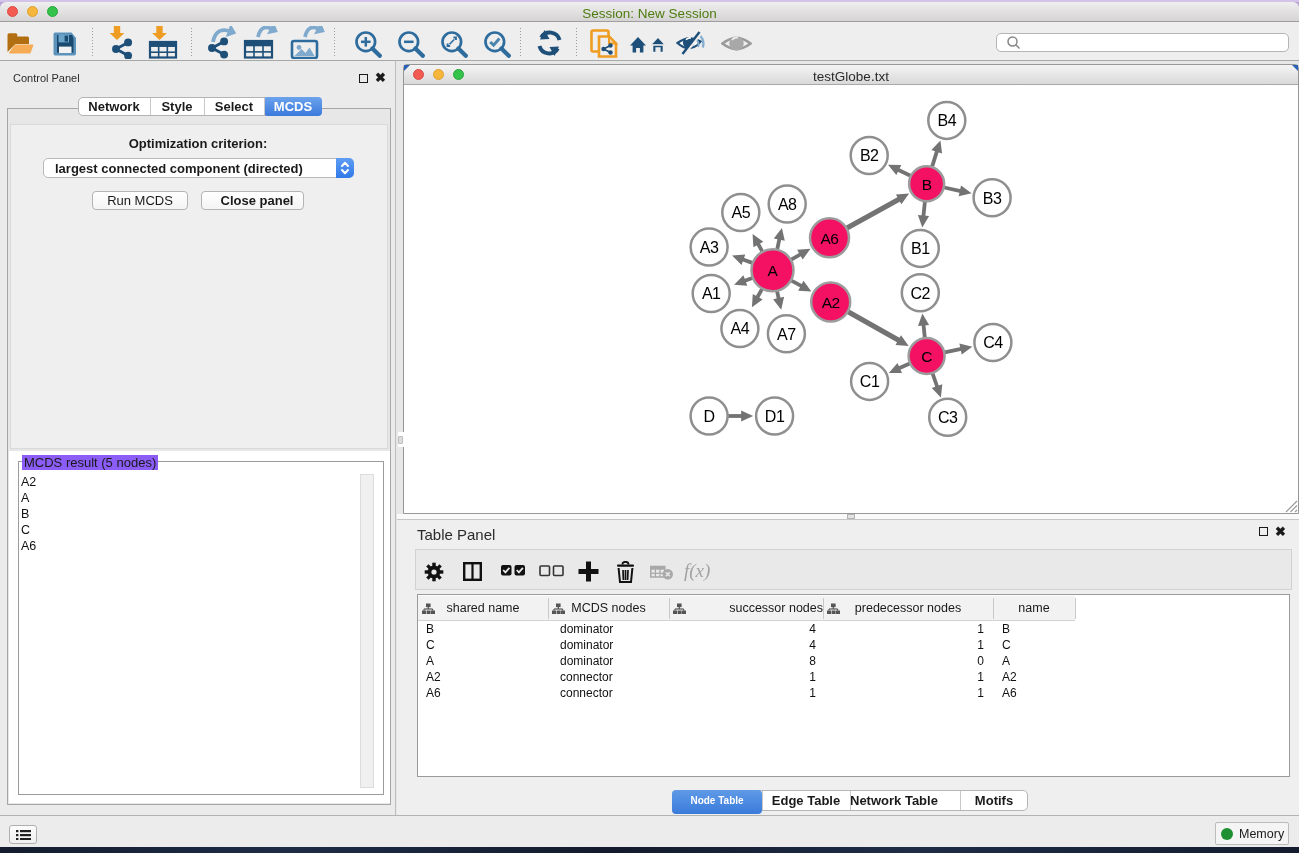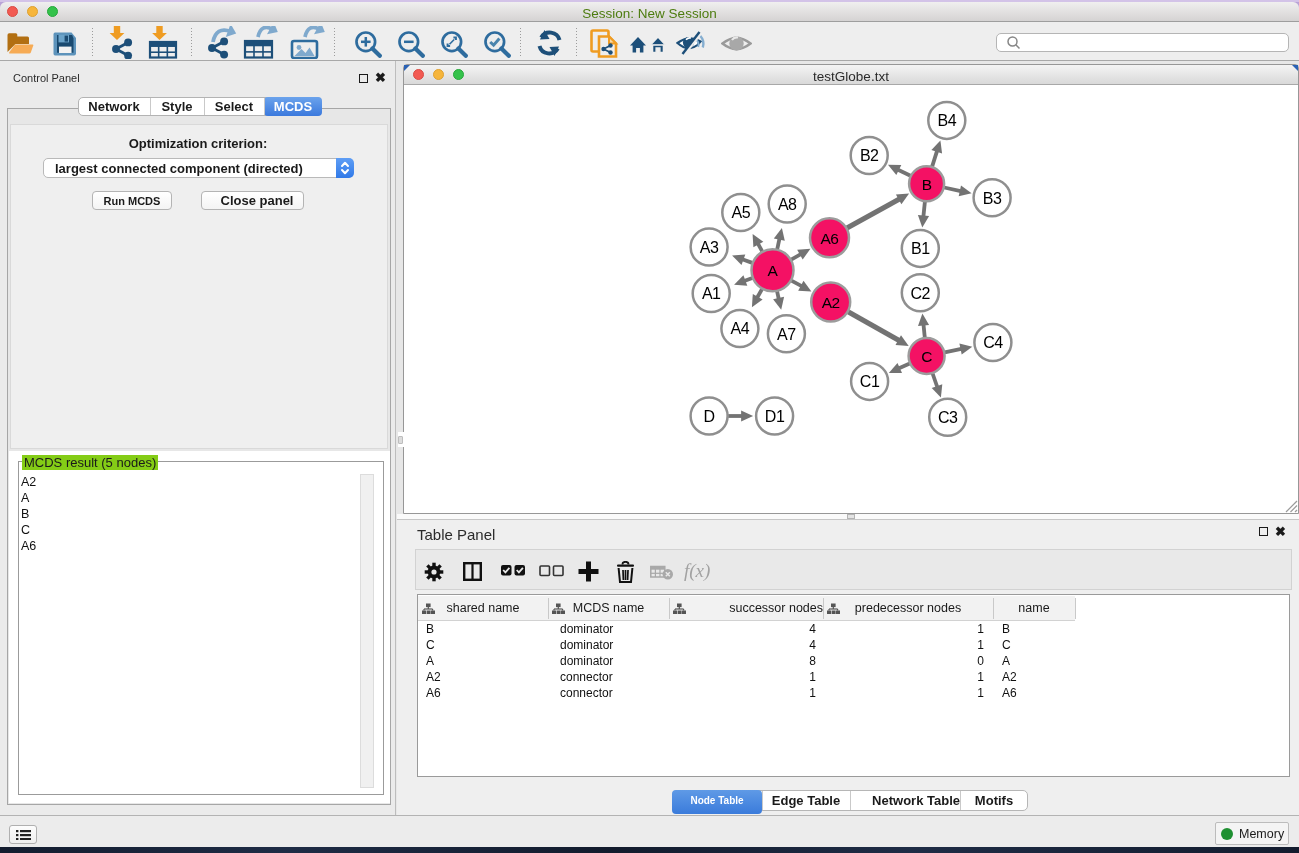--- a/index.html
+++ b/index.html
@@ -157,24 +157,24 @@
 <div class="abs" style="left:204px;top:98px;width:1px;height:17px;background:#c9c9c9;"></div>
 <div class="abs" style="left:264px;top:98px;width:1px;height:17px;background:#c9c9c9;"></div>
 <div class="abs" style="left:0;top:136px;width:396px;text-align:center;font-size:13px;font-weight:bold;color:#1a1a1a;">Optimization criterion:</div>
 <div class="abs" style="left:43px;top:158px;width:310px;height:20px;background:#fff;border:1px solid #b9b9b9;border-radius:5px;"></div>
 <div class="abs" style="left:55px;top:161px;font-size:13px;font-weight:bold;color:#1a1a1a;">largest connected component (directed)</div>
 <div class="abs" style="left:336px;top:158px;width:18px;height:20px;background:linear-gradient(#5f9ef5,#3079e8);border-radius:0 5px 5px 0;"></div>
 <svg class="abs" style="left:340px;top:161px;" width="10" height="14" viewBox="0 0 10 14">
     <path d="M2 5 L5 1.8 L8 5" fill="none" stroke="#fff" stroke-width="2" stroke-linecap="round" stroke-linejoin="round"></path>
     <path d="M2 9 L5 12.2 L8 9" fill="none" stroke="#fff" stroke-width="2" stroke-linecap="round" stroke-linejoin="round"></path>
   </svg>
-<div class="abs" style="left:92px;top:191px;width:80px;height:19px;background:linear-gradient(#ffffff,#f4f4f4);border:1px solid #b4b4b4;border-radius:4px;text-align:center;line-height:18px;font-size:11px;font-weight:bold;color:#1a1a1a;">Run MCDS</div>
+<div class="abs" style="left:92px;top:191px;width:96px;height:19px;background:linear-gradient(#ffffff,#f4f4f4);border:1px solid #b4b4b4;border-radius:4px;text-align:center;line-height:18px;font-size:13px;font-weight:normal;color:#1a1a1a;">Run MCDS</div>
 <div class="abs" style="left:201px;top:191px;width:103px;height:19px;background:linear-gradient(#ffffff,#f4f4f4);border:1px solid #b4b4b4;border-radius:4px;text-align:center;line-height:18px;font-size:13px;font-weight:bold;color:#1a1a1a;padding-left:9px;">Close panel</div>
 <div class="abs" style="left:18px;top:461px;width:366px;height:334px;border:1px solid #9b9b9b;"></div>
-<div class="abs" style="left:22px;top:455px;background:#84cc16;padding:0 2px;font-size:13px;color:#1a1a1a;">MCDS result (5 nodes)</div>
+<div class="abs" style="left:22px;top:455px;background:#8b5cf6;padding:0 2px;font-size:13px;color:#1a1a1a;">MCDS result (5 nodes)</div>
 <div class="abs" style="left:360px;top:474px;width:14px;height:314px;background:#f0f0f0;border:1px solid #dcdcdc;"></div>
 <div class="abs" style="left:21px;top:475px;font-size:12.5px;color:#111;">A2</div>
 <div class="abs" style="left:21px;top:491px;font-size:12.5px;color:#111;">A</div>
 <div class="abs" style="left:21px;top:507px;font-size:12.5px;color:#111;">B</div>
 <div class="abs" style="left:21px;top:523px;font-size:12.5px;color:#111;">C</div>
 <div class="abs" style="left:21px;top:539px;font-size:12.5px;color:#111;">A6</div>
 <div class="abs" style="left:403px;top:64px;width:896px;height:450px;background:#ffffff;border:1.5px solid #979797;border-radius:4px 4px 0 0;"></div>
 <div class="abs" style="left:404px;top:65px;width:894px;height:20px;background:linear-gradient(#f4f4f4,#d9d9d9);border-bottom:1px solid #a8a8a8;border-radius:4px 4px 0 0;"></div>
 <div class="abs" style="left:404px;top:65px;width:0;height:0;border-top:6px solid #2b62b5;border-right:6px solid transparent;"></div>
 <div class="abs" style="left:1292px;top:65px;width:0;height:0;border-top:6px solid #2b62b5;border-left:6px solid transparent;"></div>
@@ -335,21 +335,21 @@
     <rect x="4" y="0.5" width="4.6" height="3.6" fill="#555"></rect>
     <line x1="6.3" y1="4" x2="6.3" y2="6" stroke="#555" stroke-width="1.2"></line>
     <line x1="2" y1="6" x2="10.6" y2="6" stroke="#555" stroke-width="1.2"></line>
     <line x1="2" y1="6" x2="2" y2="7.5" stroke="#555" stroke-width="1.2"></line>
     <line x1="10.6" y1="6" x2="10.6" y2="7.5" stroke="#555" stroke-width="1.2"></line>
     <rect x="0" y="7.5" width="4" height="3.6" fill="#555"></rect>
     <rect x="4.6" y="7.5" width="4" height="3.6" fill="#555"></rect>
     <rect x="9" y="7.5" width="4" height="3.6" fill="#555"></rect>
   </svg>
 <div class="abs" style="left:548px;top:598px;width:1px;height:21px;background:#c9c9c9;"></div>
-<div class="abs" style="left:548px;top:596px;width:121px;height:25px;line-height:25px;text-align:center;font-size:12.5px;color:#1a1a1a;">MCDS name</div>
+<div class="abs" style="left:548px;top:596px;width:121px;height:25px;line-height:25px;text-align:center;font-size:12.5px;color:#1a1a1a;">MCDS nodes</div>
 <svg class="abs" style="left:552px;top:603px;" width="13" height="11" viewBox="0 0 13 11">
     <rect x="4" y="0.5" width="4.6" height="3.6" fill="#555"></rect>
     <line x1="6.3" y1="4" x2="6.3" y2="6" stroke="#555" stroke-width="1.2"></line>
     <line x1="2" y1="6" x2="10.6" y2="6" stroke="#555" stroke-width="1.2"></line>
     <line x1="2" y1="6" x2="2" y2="7.5" stroke="#555" stroke-width="1.2"></line>
     <line x1="10.6" y1="6" x2="10.6" y2="7.5" stroke="#555" stroke-width="1.2"></line>
     <rect x="0" y="7.5" width="4" height="3.6" fill="#555"></rect>
     <rect x="4.6" y="7.5" width="4" height="3.6" fill="#555"></rect>
     <rect x="9" y="7.5" width="4" height="3.6" fill="#555"></rect>
   </svg>
@@ -401,21 +401,21 @@
 <div class="abs" style="left:860px;top:670px;width:124px;text-align:right;font-size:12px;color:#111;">1</div>
 <div class="abs" style="left:1002px;top:670px;font-size:12px;color:#111;">A2</div>
 <div class="abs" style="left:426px;top:686px;font-size:12px;color:#111;">A6</div>
 <div class="abs" style="left:560px;top:686px;font-size:12px;color:#111;">connector</div>
 <div class="abs" style="left:700px;top:686px;width:116px;text-align:right;font-size:12px;color:#111;">1</div>
 <div class="abs" style="left:860px;top:686px;width:124px;text-align:right;font-size:12px;color:#111;">1</div>
 <div class="abs" style="left:1002px;top:686px;font-size:12px;color:#111;">A6</div>
 <div class="abs" style="left:672px;top:790px;width:356px;height:21px;background:#fff;border:1px solid #b6b6b6;border-radius:5px;"></div>
 <div class="abs" style="left:672px;top:790px;width:90px;height:24px;line-height:21px;text-align:center;font-size:10px;font-weight:bold;background:linear-gradient(#5f9ae6,#3a7bdb);color:#fff;border-radius:4px;">Node Table</div>
 <div class="abs" style="left:762px;top:790px;width:88px;height:21px;line-height:21px;text-align:center;font-size:13px;font-weight:bold;color:#1a1a1a;">Edge Table</div>
-<div class="abs" style="left:850px;top:790px;width:110px;height:21px;line-height:21px;text-align:right;font-size:13px;font-weight:bold;color:#1a1a1a;">Network Table</div>
+<div class="abs" style="left:850px;top:790px;width:110px;height:21px;line-height:21px;text-align:left;font-size:13px;font-weight:bold;color:#1a1a1a;">Network Table</div>
 <div class="abs" style="left:960px;top:790px;width:68px;height:21px;line-height:21px;text-align:center;font-size:13px;font-weight:bold;color:#1a1a1a;">Motifs</div>
 <div class="abs" style="left:762px;top:791px;width:1px;height:19px;background:#c9c9c9;"></div>
 <div class="abs" style="left:850px;top:791px;width:1px;height:19px;background:#c9c9c9;"></div>
 <div class="abs" style="left:960px;top:791px;width:1px;height:19px;background:#c9c9c9;"></div>
 <div class="abs" style="left:0;top:815px;width:1299px;height:32px;background:#ececec;border-top:1px solid #b3b3b3;"></div>
 <div class="abs" style="left:9px;top:825px;width:28px;height:19px;background:linear-gradient(#fdfdfd,#efefef);border:1px solid #b0b0b0;border-radius:3px;"></div>
 <svg class="abs" style="left:16px;top:830px;" width="15" height="10" viewBox="0 0 15 10">
     <g fill="#222">
       <rect x="0" y="0" width="2.4" height="2.2"></rect>
       <rect x="4" y="0" width="11" height="2.2"></rect>

